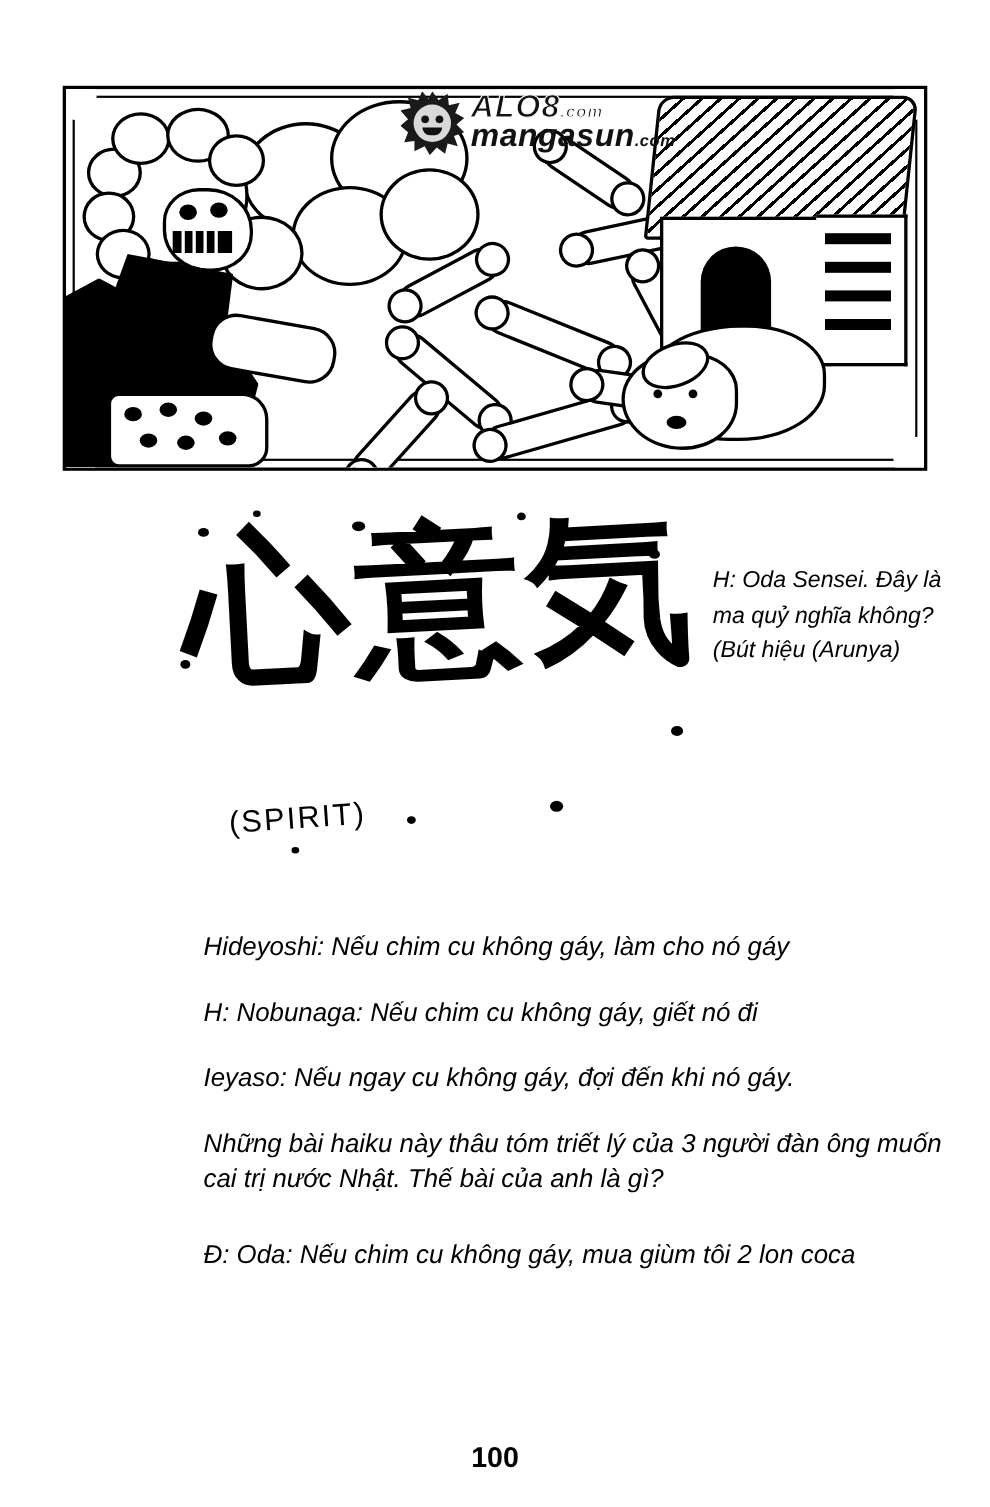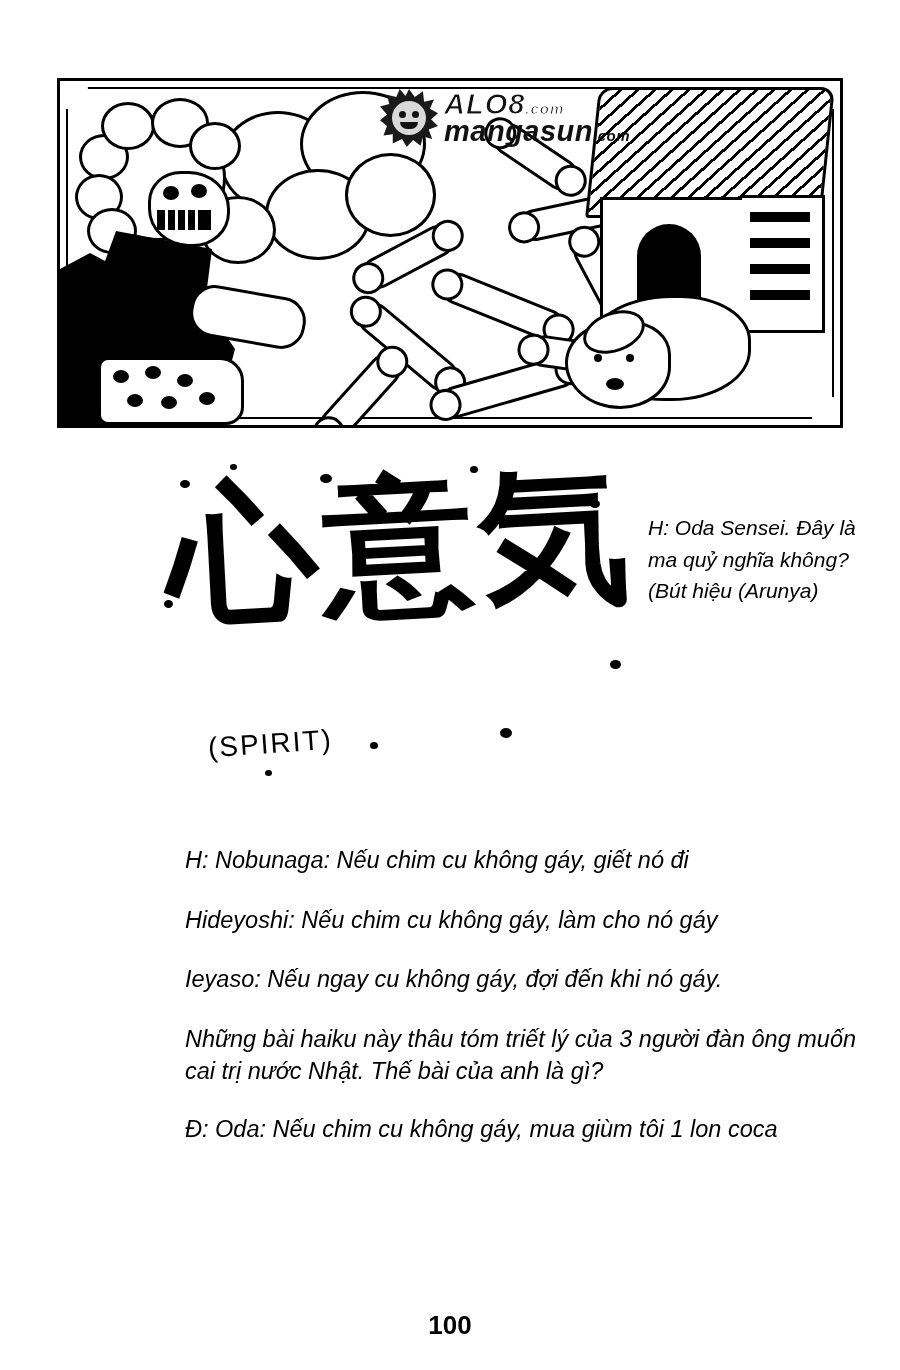--- a/index.html
+++ b/index.html
@@ -55,26 +55,25 @@
     bottom: 0;
     width: 250px;
     height: 200px;
     background: #000;
     clip-path: polygon(0% 100%, 0% 22%, 12% 14%, 30% 26%, 44% 16%, 58% 40%, 70% 62%, 62% 100%);
   }
 
   
   .watermark {
     position: absolute;
-    left: 320px;
+    left: 304px;
     top: 2px;
     width: 280px;
     height: 70px;
     display: flex;
-    align-items: center;
     gap: 6px;
   }
   .wm-sun {
     position: relative;
     width: 58px;
     height: 58px;
     flex: none;
   }
   .wm-sun .burst {
     position: absolute;
@@ -397,21 +396,21 @@
     position: absolute;
     left: 185px;
     top: 845px;
     width: 690px;
     font-family: "Liberation Sans", sans-serif;
     font-style: italic;
     font-size: 23.5px;
     line-height: 1.35;
   }
   .body-text p { margin: 0 0 28px 0; }
-  .body-text p.tight { margin-bottom: 26px; font-style: italic; }
+  .body-text p.tight { margin-bottom: 37px; font-style: italic; }
 
   
   .page-number {
     position: absolute;
     left: 0;
     right: 0;
     top: 1310px;
     text-align: center;
     font-family: "Liberation Sans", sans-serif;
     font-size: 26px;
@@ -540,20 +539,20 @@
 
   <div class="calli">心意気</div>
   <div class="spirit-label">(SPIRIT)</div>
 </div>
 
 <div class="side-text">
   <p>H: Oda Sensei. Đây là ma quỷ nghĩa không? (Bút hiệu (Arunya)</p>
 </div>
 
 <div class="body-text">
+  <p>Hideyoshi: Nếu chim cu không gáy, làm cho nó gáy</p>
   <p>H: Nobunaga: Nếu chim cu không gáy, giết nó đi</p>
-  <p>Hideyoshi: Nếu chim cu không gáy, làm cho nó gáy</p>
   <p>Ieyaso: Nếu ngay cu không gáy, đợi đến khi nó gáy.</p>
   <p class="tight">Những bài haiku này thâu tóm triết lý của 3 người đàn ông muốn cai trị nước Nhật. Thế bài của anh là gì?</p>
-  <p>Đ: Oda: Nếu chim cu không gáy, mua giùm tôi 1 lon coca</p>
+  <p>Đ: Oda: Nếu chim cu không gáy, mua giùm tôi 2 lon coca</p>
 </div>
 
 <div class="page-number">100</div>
 
 </body></html>

